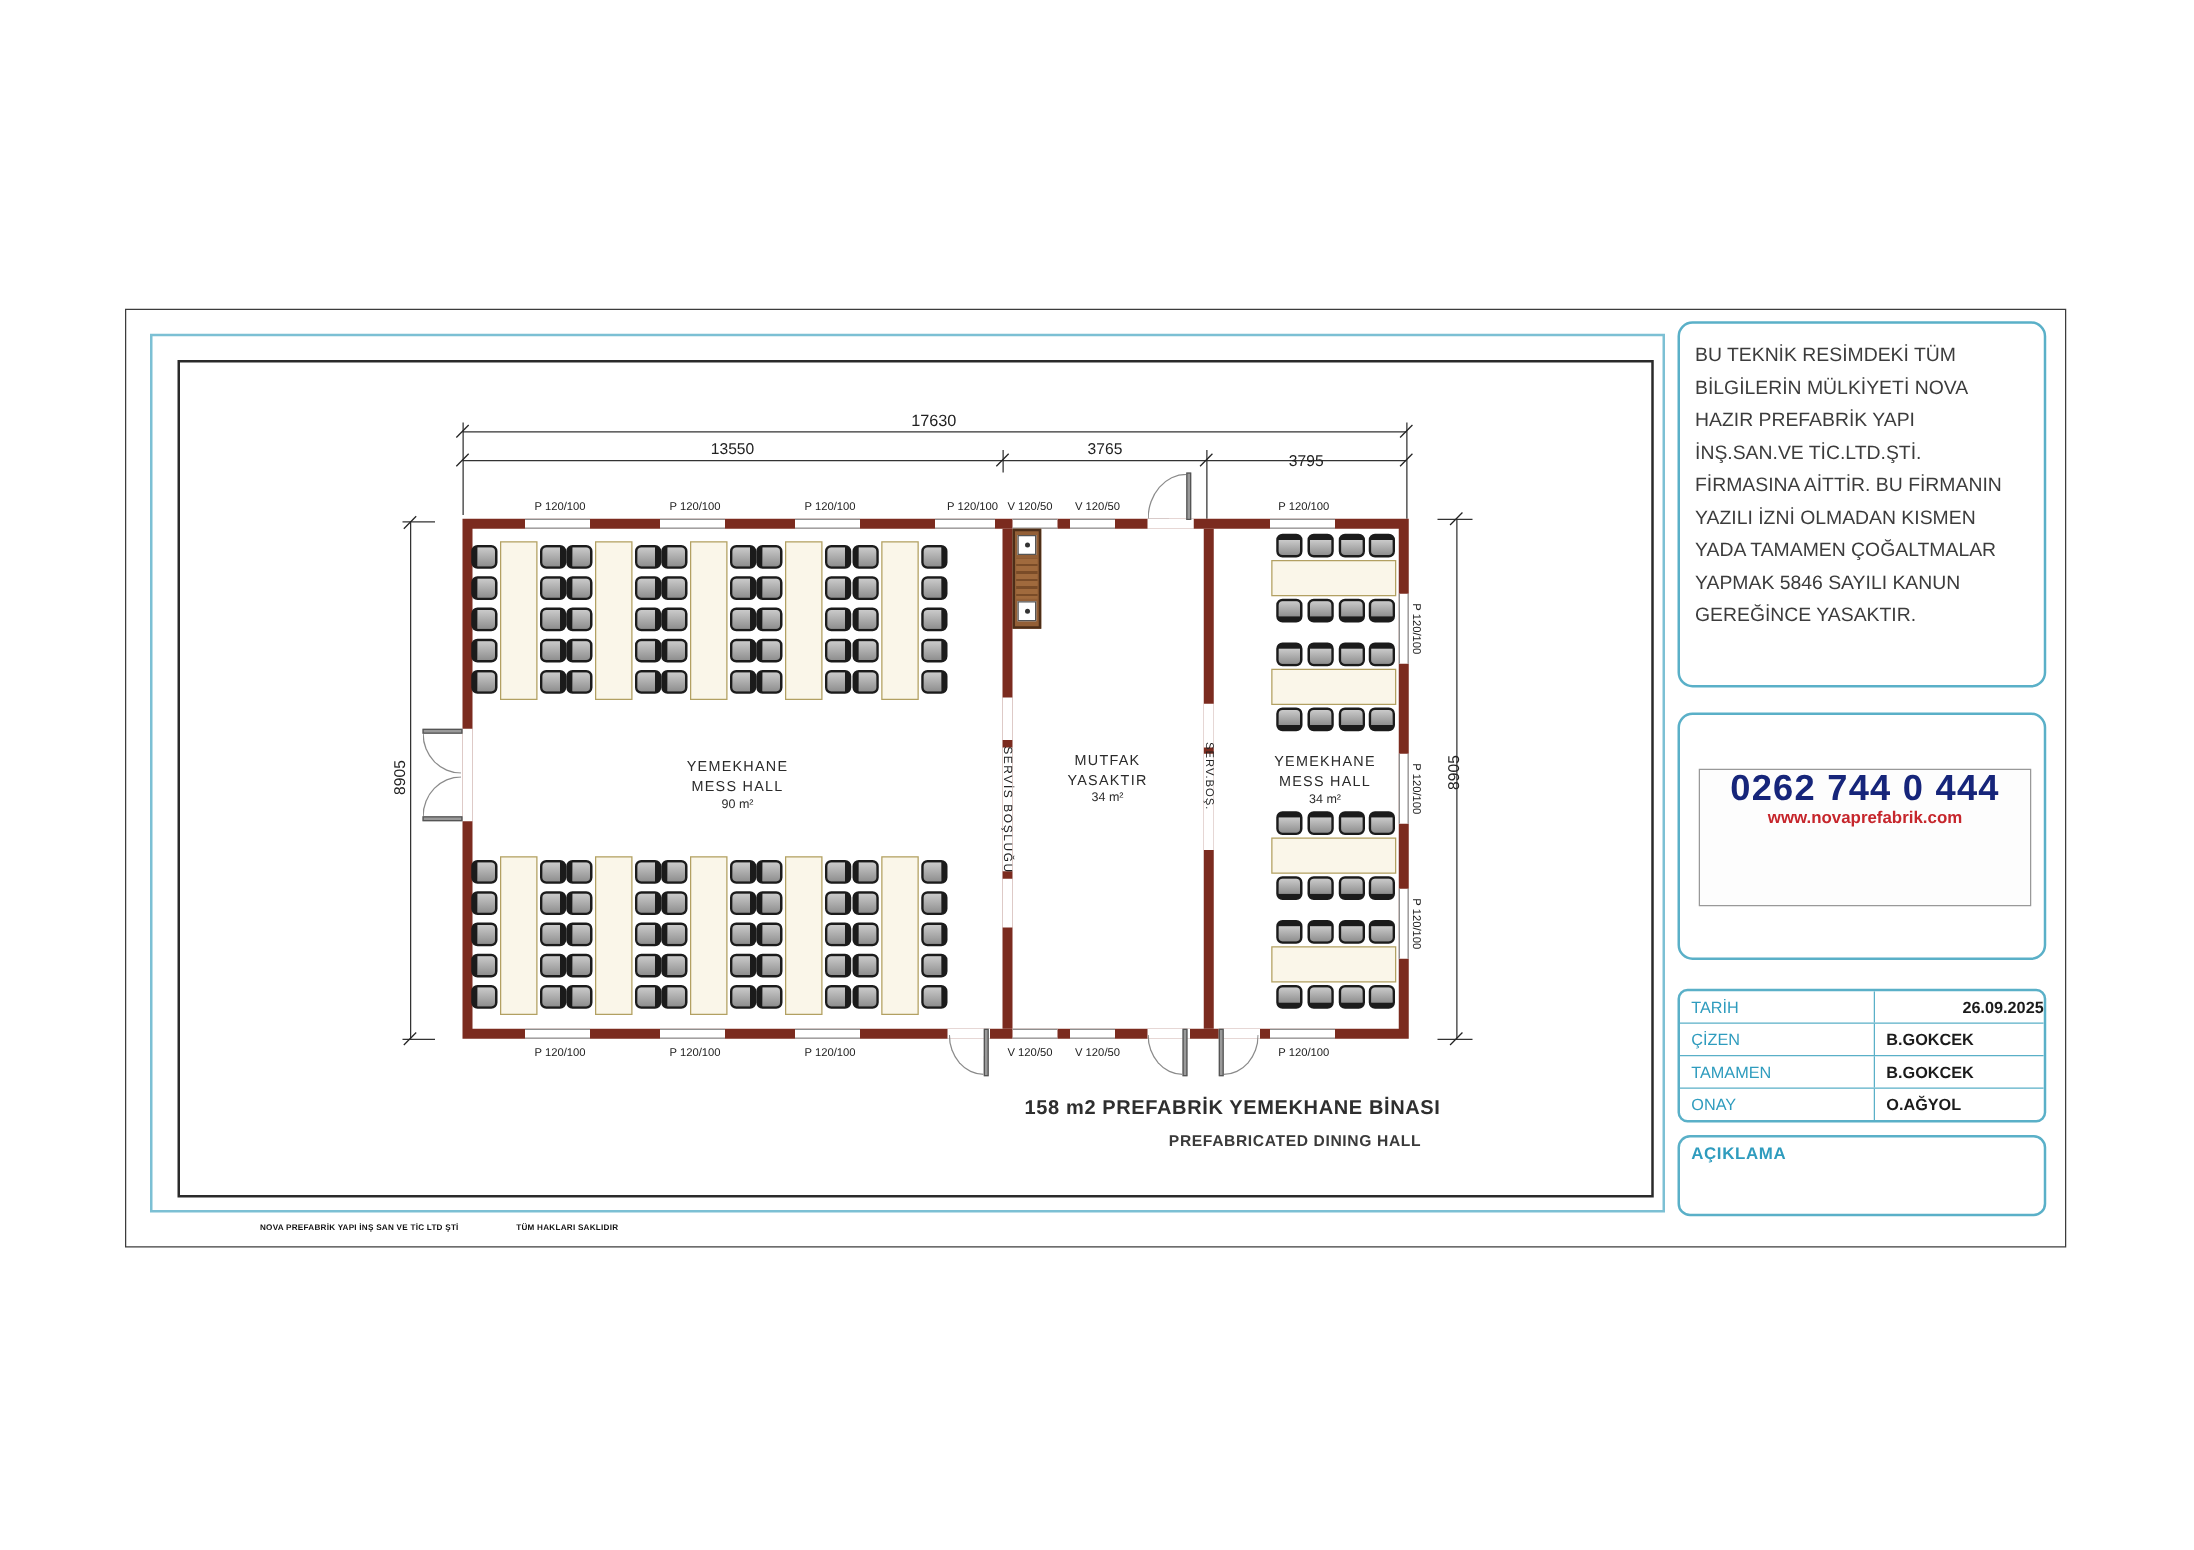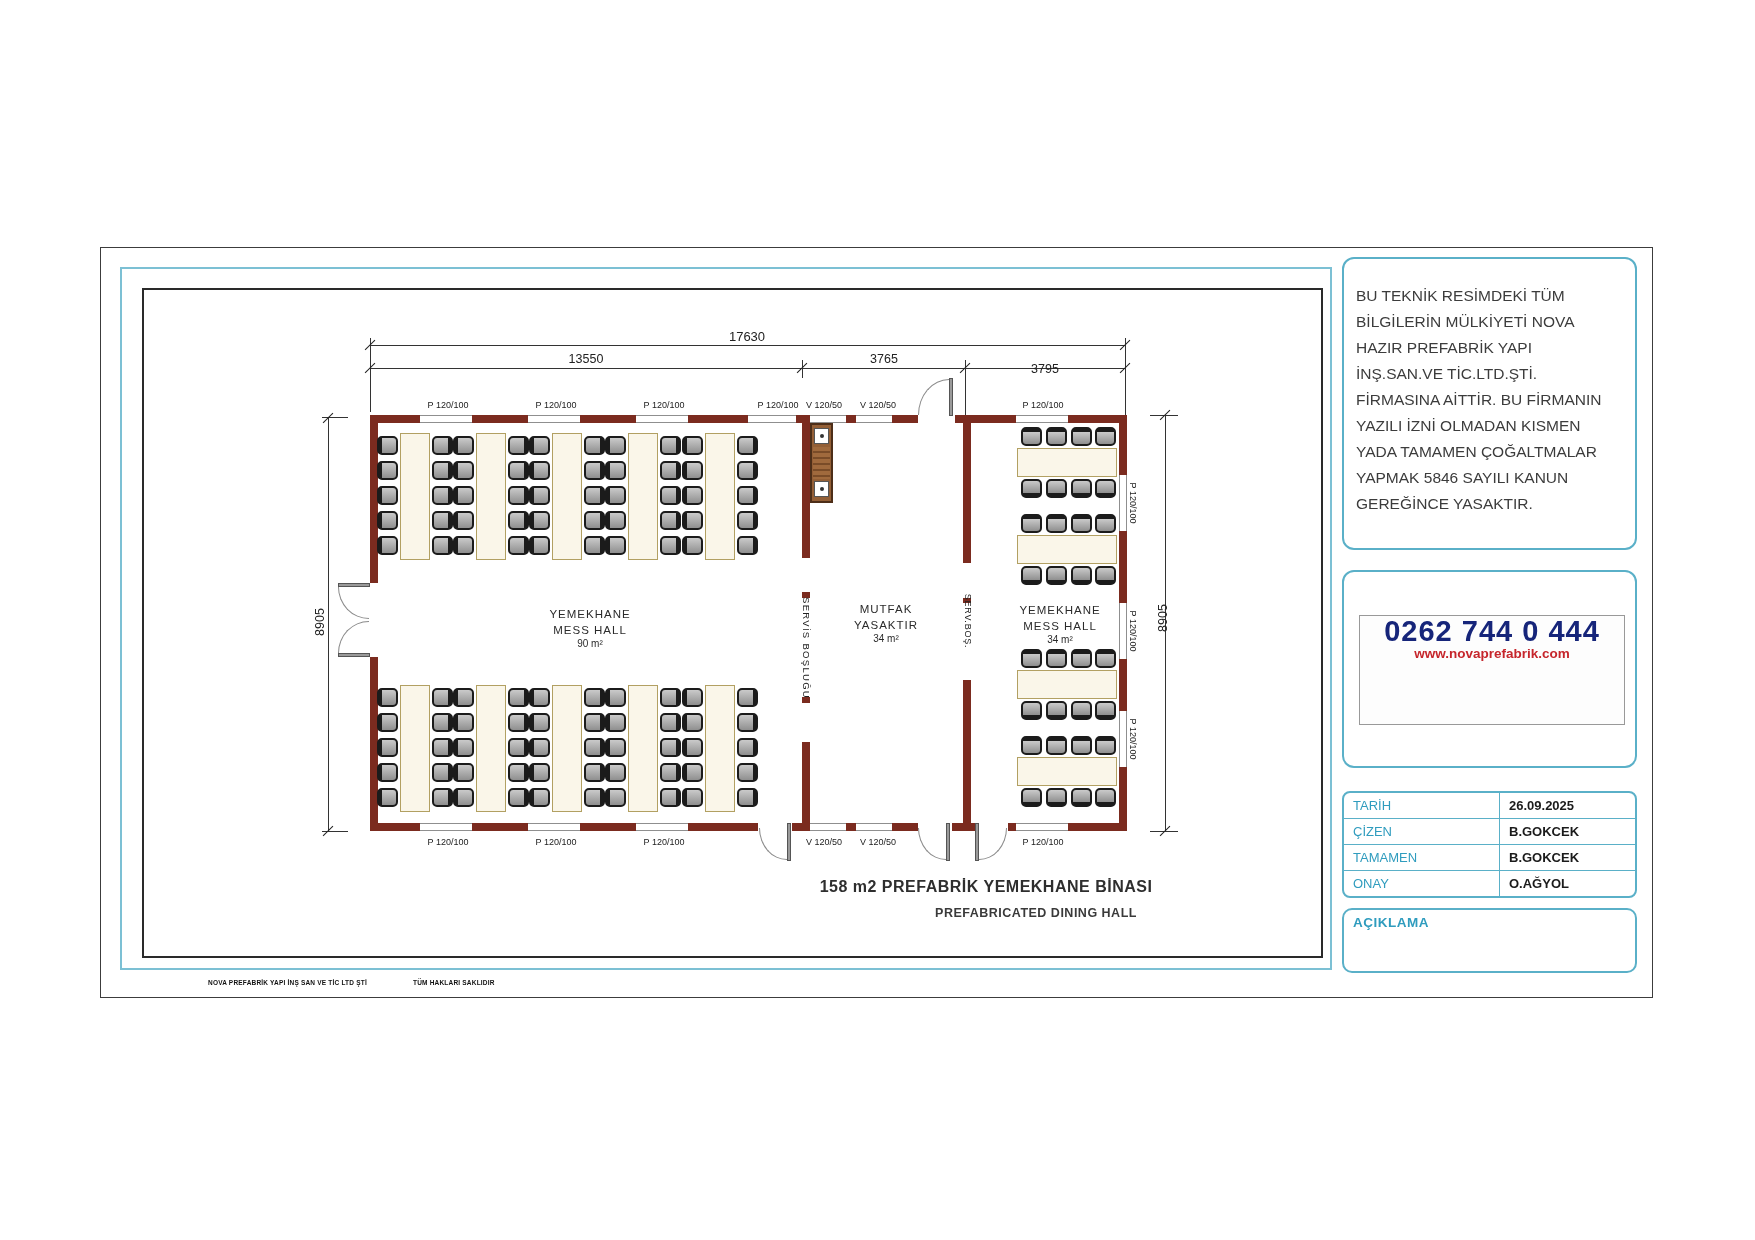--- a/index.html
+++ b/index.html
@@ -42,31 +42,31 @@
   .corridor{position:absolute;font-size:9.5px;color:#222;letter-spacing:1.3px;transform:translate(-50%,-50%) rotate(90deg);white-space:nowrap;}
   .room-label{position:absolute;transform:translateX(-50%);text-align:center;color:#2b2b2b;}
   .room-label .rl1{font-size:11.5px;letter-spacing:1px;}
   .room-label .rl2{font-size:11.5px;letter-spacing:1px;margin-top:4px;}
   .room-label .rl3{font-size:10px;margin-top:2px;}
   .plan-title{position:absolute;transform:translateX(-50%);font-size:16px;font-weight:700;color:#2e2e2e;letter-spacing:0.5px;white-space:nowrap;}
   .plan-subtitle{position:absolute;transform:translateX(-50%);font-size:12.5px;font-weight:600;color:#3a3a3a;letter-spacing:0.5px;white-space:nowrap;}
   .footer-small{position:absolute;font-size:6.5px;font-weight:700;color:#111;white-space:nowrap;letter-spacing:0.2px;}
   
   .panel{position:absolute;left:1342px;width:295px;border:2px solid #5ab0c8;background:#fff;box-sizing:border-box;}
-  .panel-copyright{top:257px;height:293px;border-radius:12px;padding:24px 12px;font-size:15.5px;line-height:26px;color:#3c3c3c;}
+  .panel-copyright{top:257px;height:293px;border-radius:12px;padding:13px 12px;font-size:15.5px;line-height:26px;color:#3c3c3c;}
   .panel-logo{top:570px;height:198px;border-radius:12px;}
   .logo-box{position:absolute;left:15px;top:43px;width:266px;height:110px;border:1.5px solid #999;background:#fdfdfd;box-sizing:border-box;}
   .logo-row{display:flex;align-items:center;justify-content:center;gap:8px;height:56px;margin-top:2px;}
   .logo-wordmark{font-size:25px;font-weight:800;color:#1b2f7e;letter-spacing:3px;line-height:22px;}
   .logo-tagline{background:#c6262c;color:#fff;font-size:7px;font-weight:700;letter-spacing:0.6px;padding:1.5px 4px;white-space:nowrap;}
   .logo-phone{text-align:center;font-size:29px;font-weight:800;color:#16257a;letter-spacing:1px;line-height:30px;}
   .logo-web{text-align:center;font-size:13.5px;font-weight:700;color:#c6262c;line-height:16px;}
   .panel-table{top:791px;height:107px;border-radius:8px;display:flex;flex-direction:column;overflow:hidden;}
   .itr{flex:1;display:flex;border-top:1.6px solid #5ab0c8;align-items:center;}
-  .itr:first-child{border-top:0;}
+  .itr:first-child{border-top:0;justify-content:space-between;}
   .itl{width:146px;align-self:stretch;display:flex;align-items:center;border-right:1.6px solid #5ab0c8;padding-left:9px;font-size:13px;color:#2f9cbe;}
   .itv{padding-left:9px;font-size:13px;font-weight:600;color:#1b1b1b;}
   .panel-note{top:908px;height:65px;border-radius:10px;padding:5px 9px;}
   .note-title{font-size:13.5px;font-weight:700;color:#2f9cbe;letter-spacing:0.5px;}
   .note-body{font-size:8px;font-weight:600;color:#3a3a3a;line-height:11px;letter-spacing:0.3px;margin-top:2px;}
 </style>
 </head>
 <body>
 
 <div id="stage">

